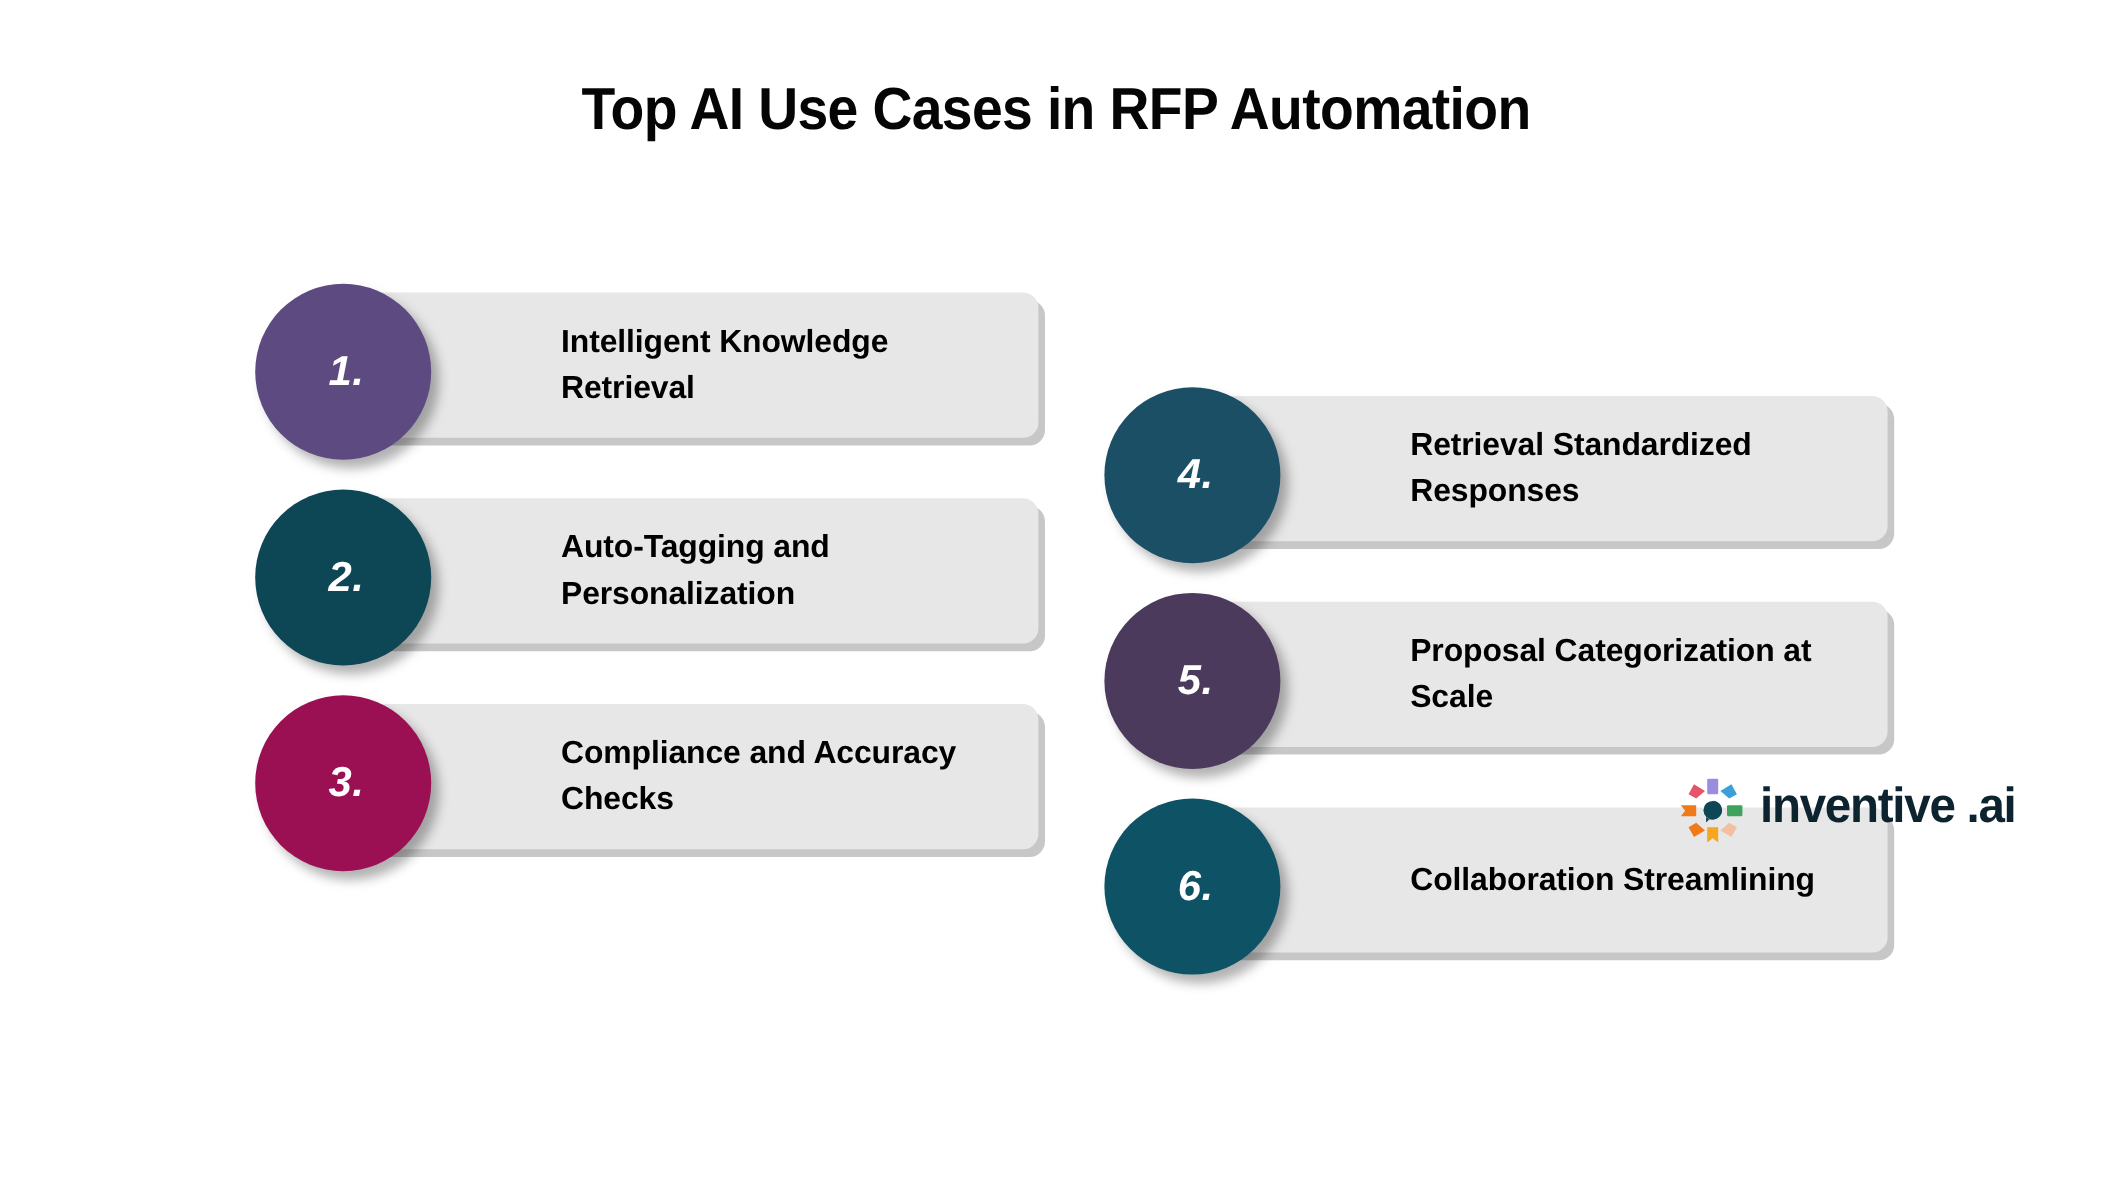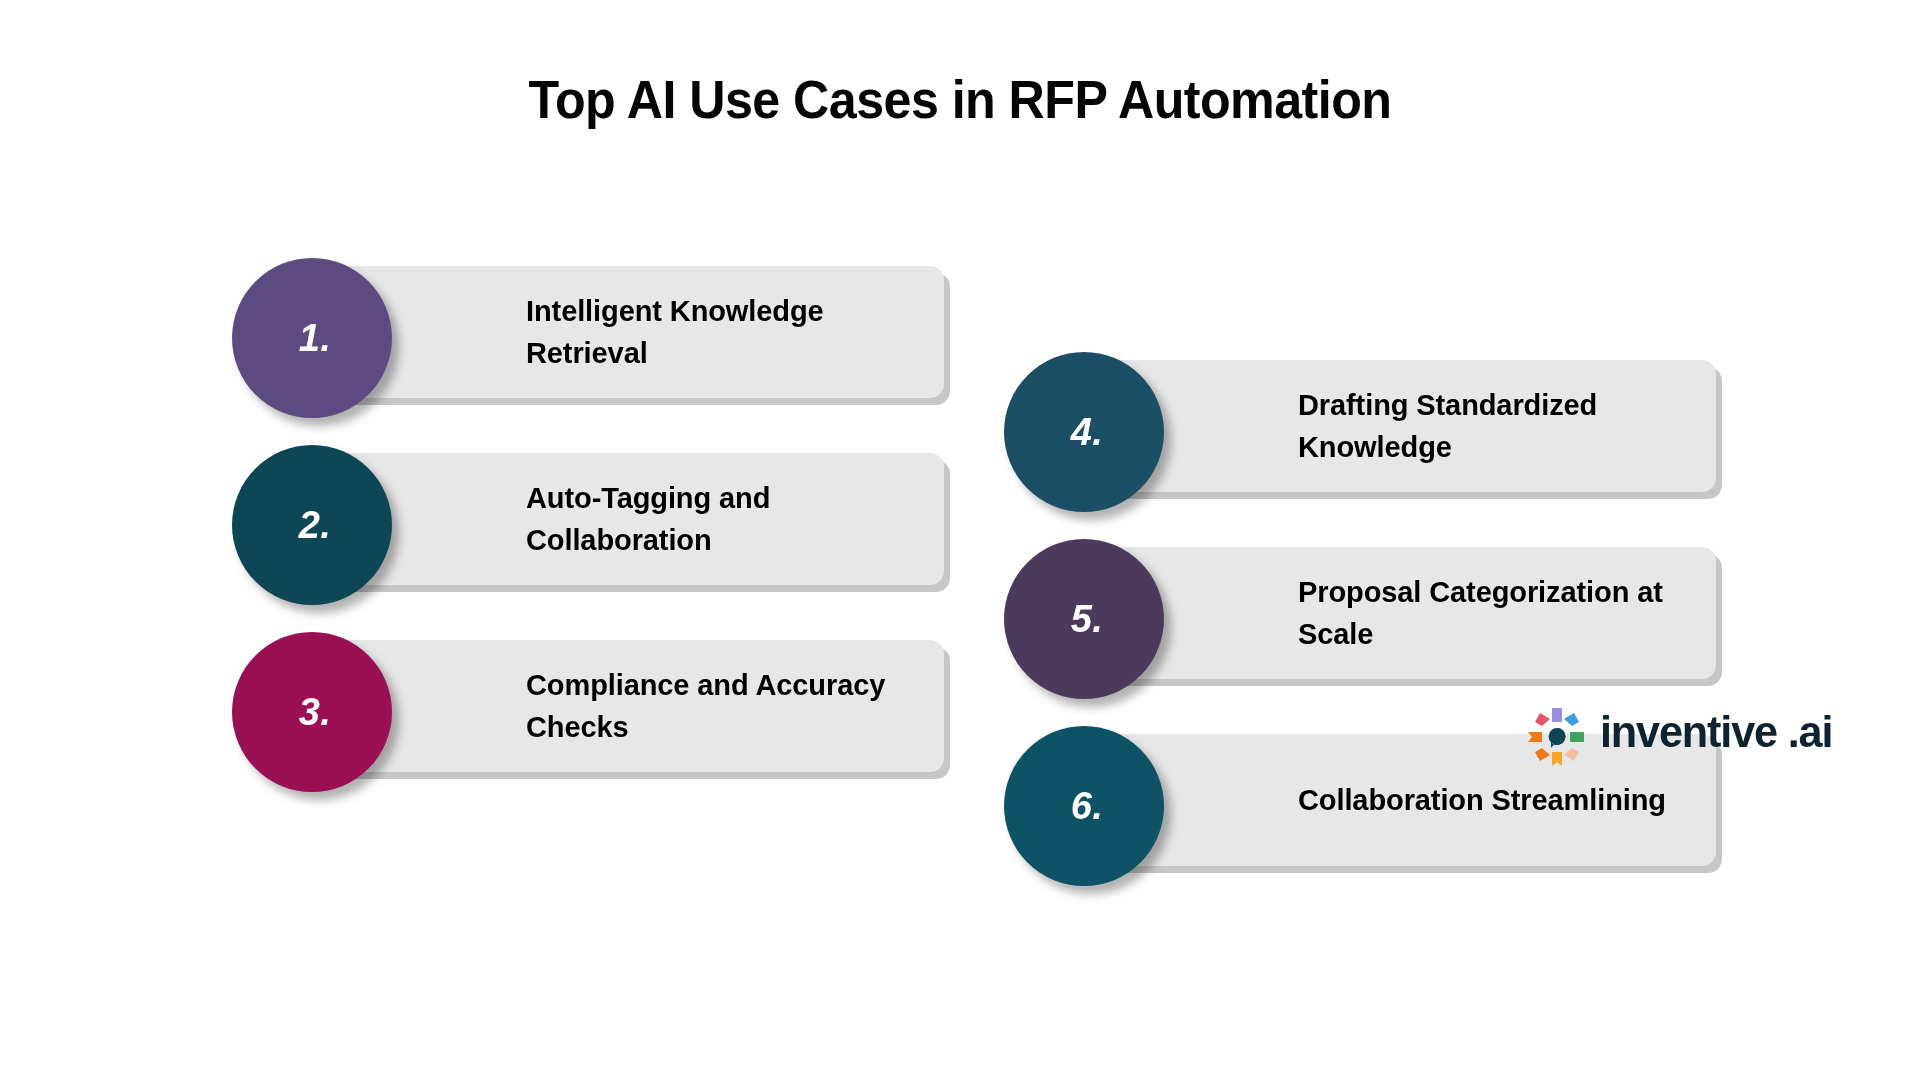--- a/index.html
+++ b/index.html
@@ -46,21 +46,20 @@
     position:absolute;
     left:200px;
     top:50%;
     transform:translateY(-50%);
     width:410px;
     font-size:29px;
     font-weight:600;
     line-height:1.46;
     color:#000000;
     letter-spacing:-0.1px;
-    margin-left:16px;
   }
 
   
   .badge {
     position:absolute;
     left:0; top:0;
     width:160px; height:160px;
     border-radius:50%;
     display:flex;
     align-items:center;
@@ -110,21 +109,21 @@
       <div class="card">
         <div class="card-text">Intelligent Knowledge Retrieval</div>
       </div>
       <div class="badge" style="background:#5D4A80;">
         <span class="badge-num">1.</span>
       </div>
     </div>
 
     <div class="item">
       <div class="card">
-        <div class="card-text">Auto-Tagging and Collaboration</div>
+        <div class="card-text">Auto-Tagging and Personalization</div>
       </div>
       <div class="badge" style="background:#0D4655;">
         <span class="badge-num">2.</span>
       </div>
     </div>
 
     <div class="item">
       <div class="card">
         <div class="card-text">Compliance and Accuracy Checks</div>
       </div>
@@ -132,21 +131,21 @@
         <span class="badge-num">3.</span>
       </div>
     </div>
 
   </div>
 
   <div class="col col-right">
 
     <div class="item">
       <div class="card">
-        <div class="card-text">Drafting Standardized Knowledge</div>
+        <div class="card-text">Retrieval Standardized Responses</div>
       </div>
       <div class="badge" style="background:#1B4F66;">
         <span class="badge-num">4.</span>
       </div>
     </div>
 
     <div class="item">
       <div class="card">
         <div class="card-text">Proposal Categorization at Scale</div>
       </div>

